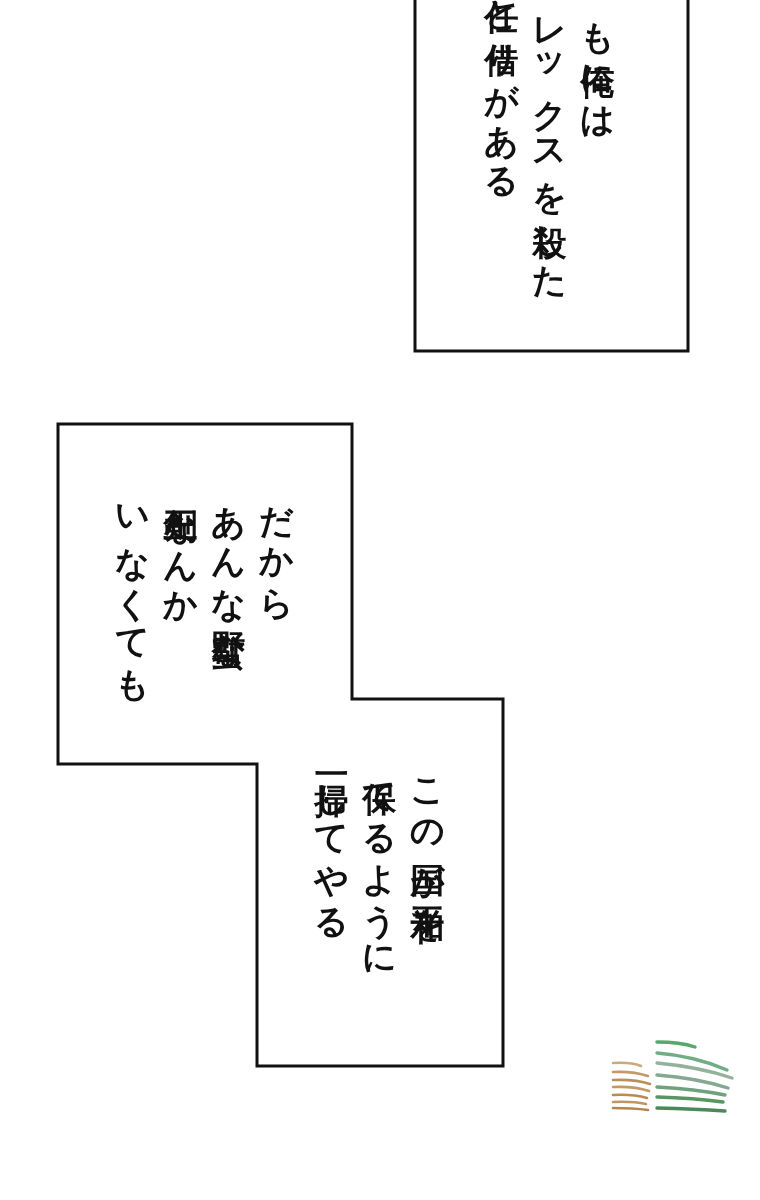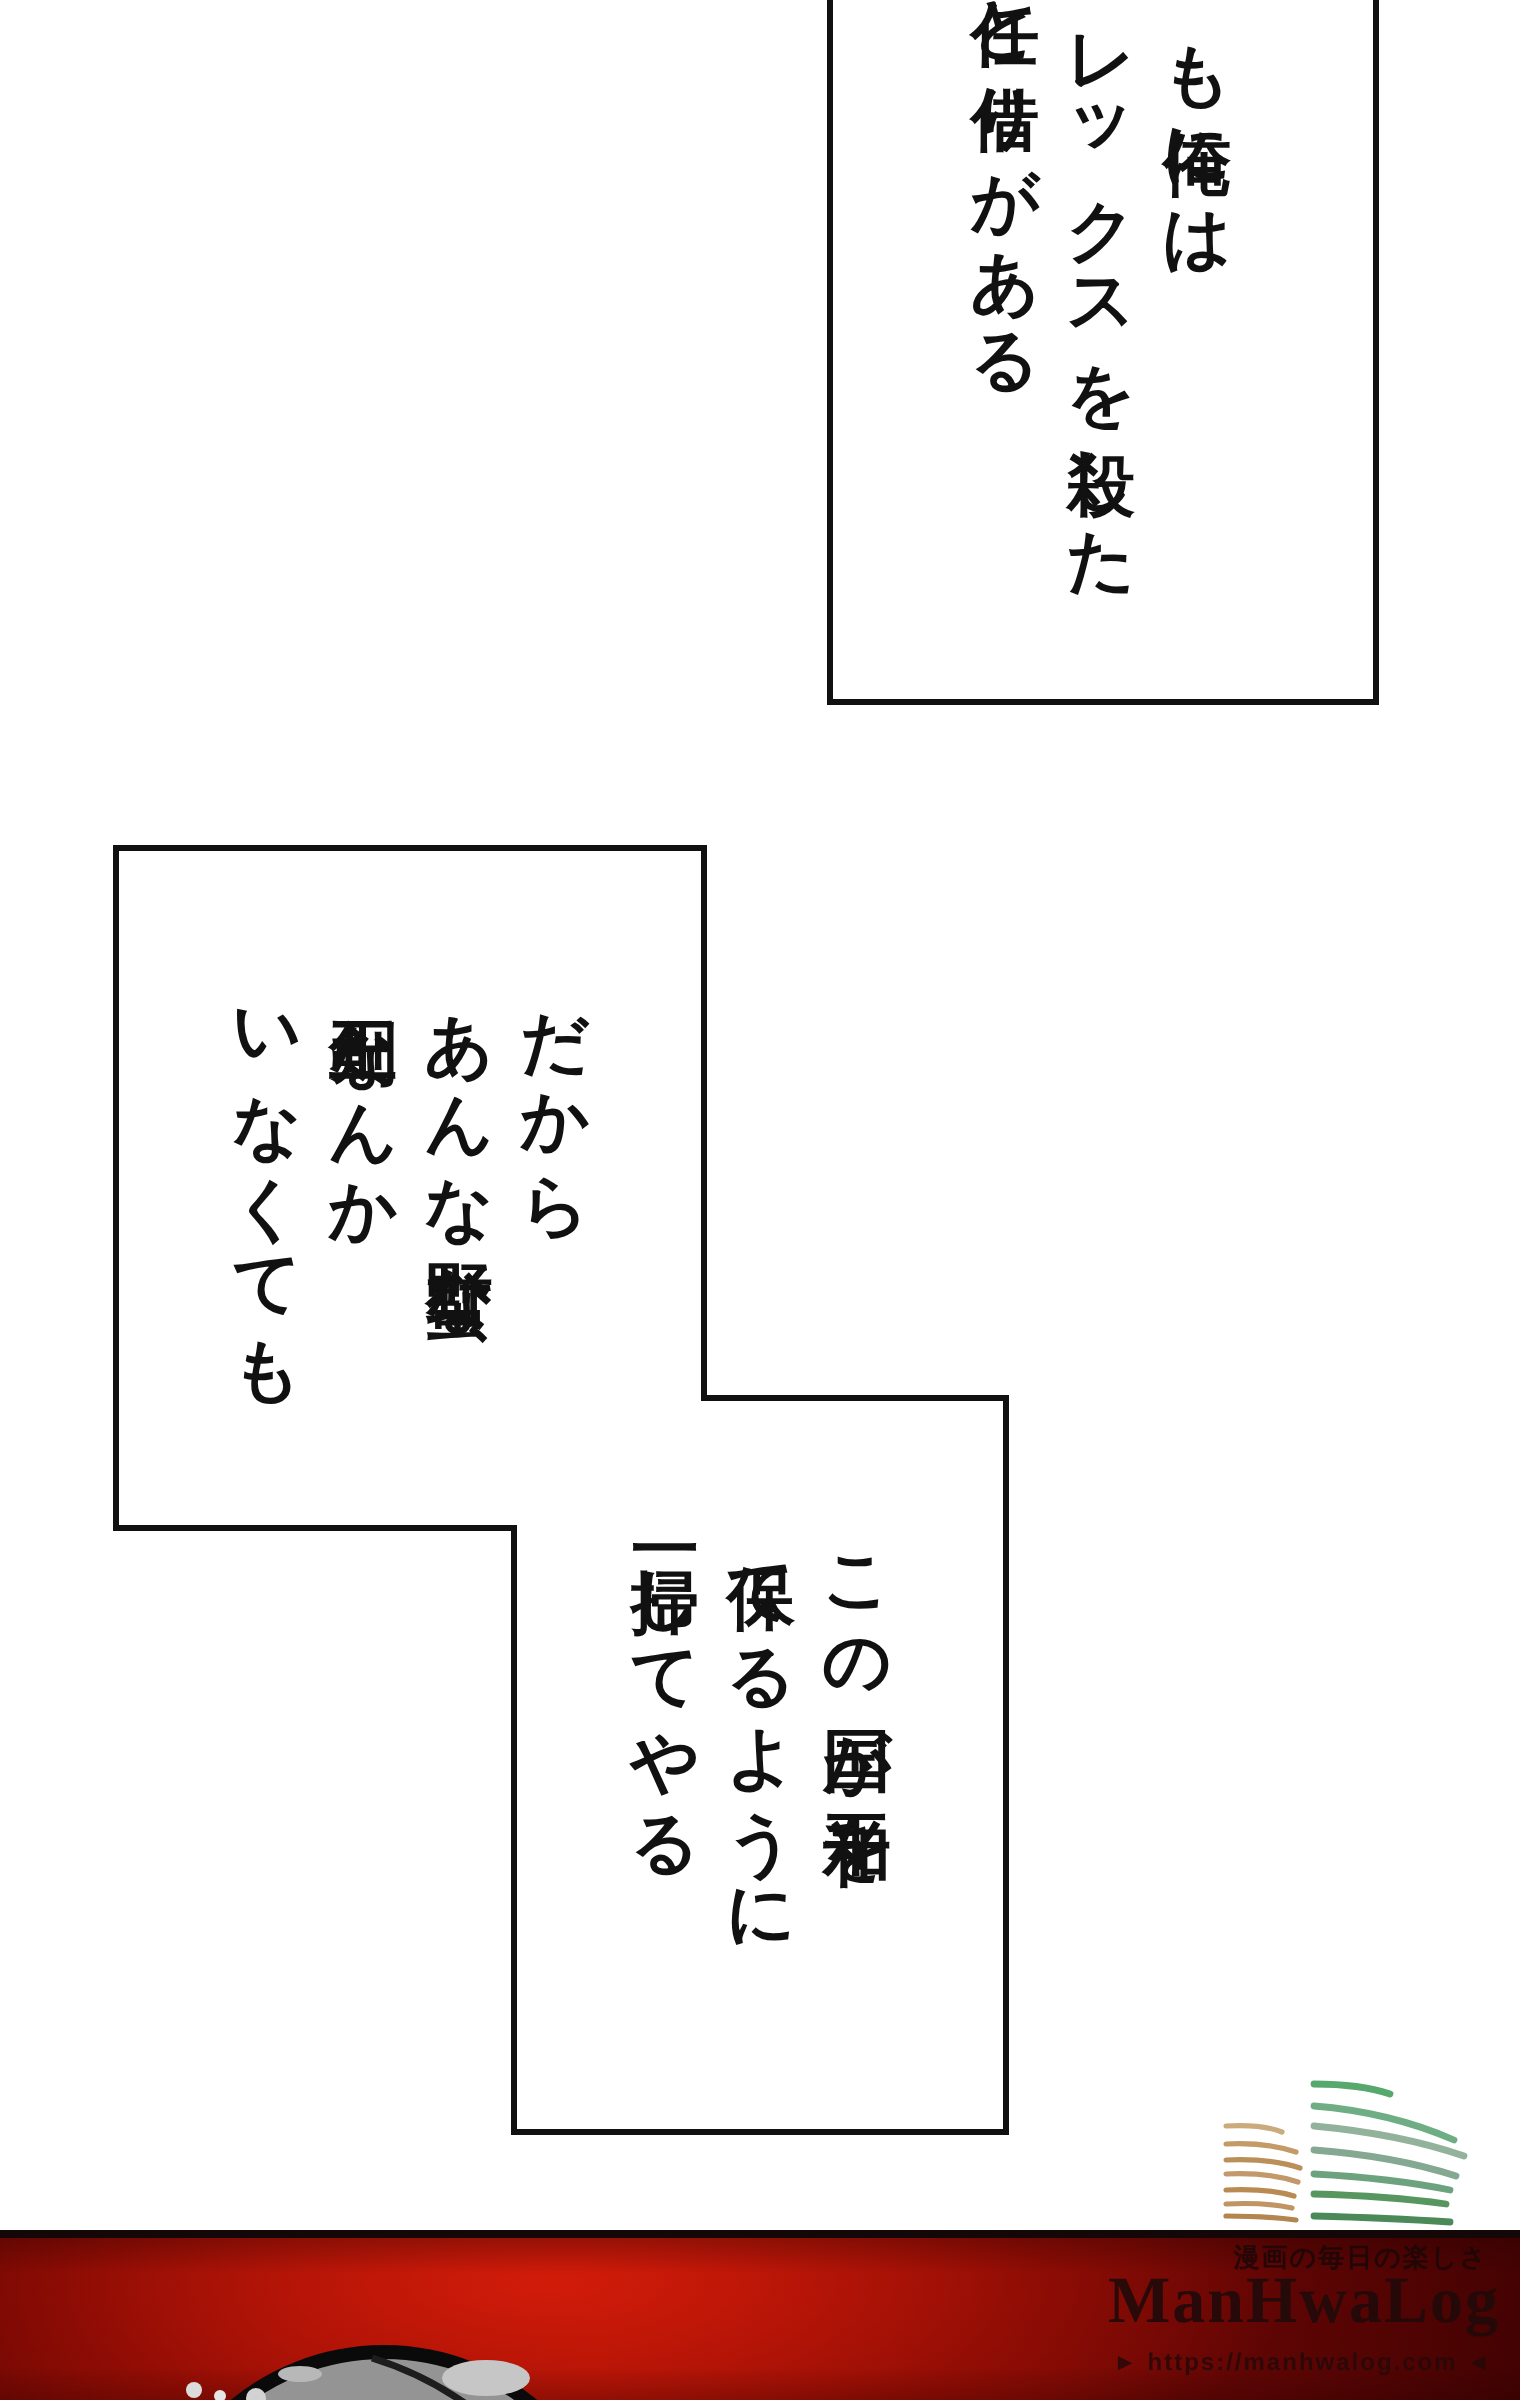--- a/index.html
+++ b/index.html
@@ -121,30 +121,14 @@
       <path d="M52,7  Q75,7  90,12" stroke="#57a86c" stroke-width="3.4"></path>
       <path d="M52,18 Q90,21 122,35" stroke="#6fae85" stroke-width="3.4"></path>
       <path d="M52,28 Q95,32 127,43" stroke="#93b29c" stroke-width="3.4"></path>
       <path d="M52,40 Q92,43 123,53" stroke="#85a892" stroke-width="3.4"></path>
       <path d="M52,52 Q90,54 120,60" stroke="#6da27e" stroke-width="3.4"></path>
       <path d="M52,62 Q89,63 118,67" stroke="#57965f" stroke-width="3.4"></path>
       <path d="M52,73 Q90,74 120,76" stroke="#4b8a58" stroke-width="3.4"></path>
     </g>
   </svg>
 
-  <div class="band">
-
-    <svg class="sphere-svg" width="760" height="81" viewBox="0 0 760 81">
-      <circle cx="192" cy="174" r="117" fill="#949494" stroke="#0a0a0a" stroke-width="7"></circle>
-      <ellipse cx="150" cy="68" rx="11" ry="4" fill="#b8b8b8"></ellipse>
-      <ellipse cx="243" cy="70" rx="22" ry="9" fill="#c6c6c6"></ellipse>
-      <circle cx="97" cy="76" r="4" fill="#dcdcdc"></circle>
-      <circle cx="110" cy="79" r="3" fill="#e6e6e6"></circle>
-      <circle cx="128" cy="80" r="5" fill="#d2d2d2"></circle>
-      <path d="M186,60 Q225,72 256,102" stroke="#1d1d1d" stroke-width="3.5" fill="none"></path>
-    </svg>
-
-    <div class="wm-tagline">漫画の毎日の楽しさ</div>
-    <div class="wm-brand">ManHwaLog</div>
-    <div class="wm-url">► https://manhwalog.com ◄</div>
-  </div>
 
 </div>
 
 </body></html>

